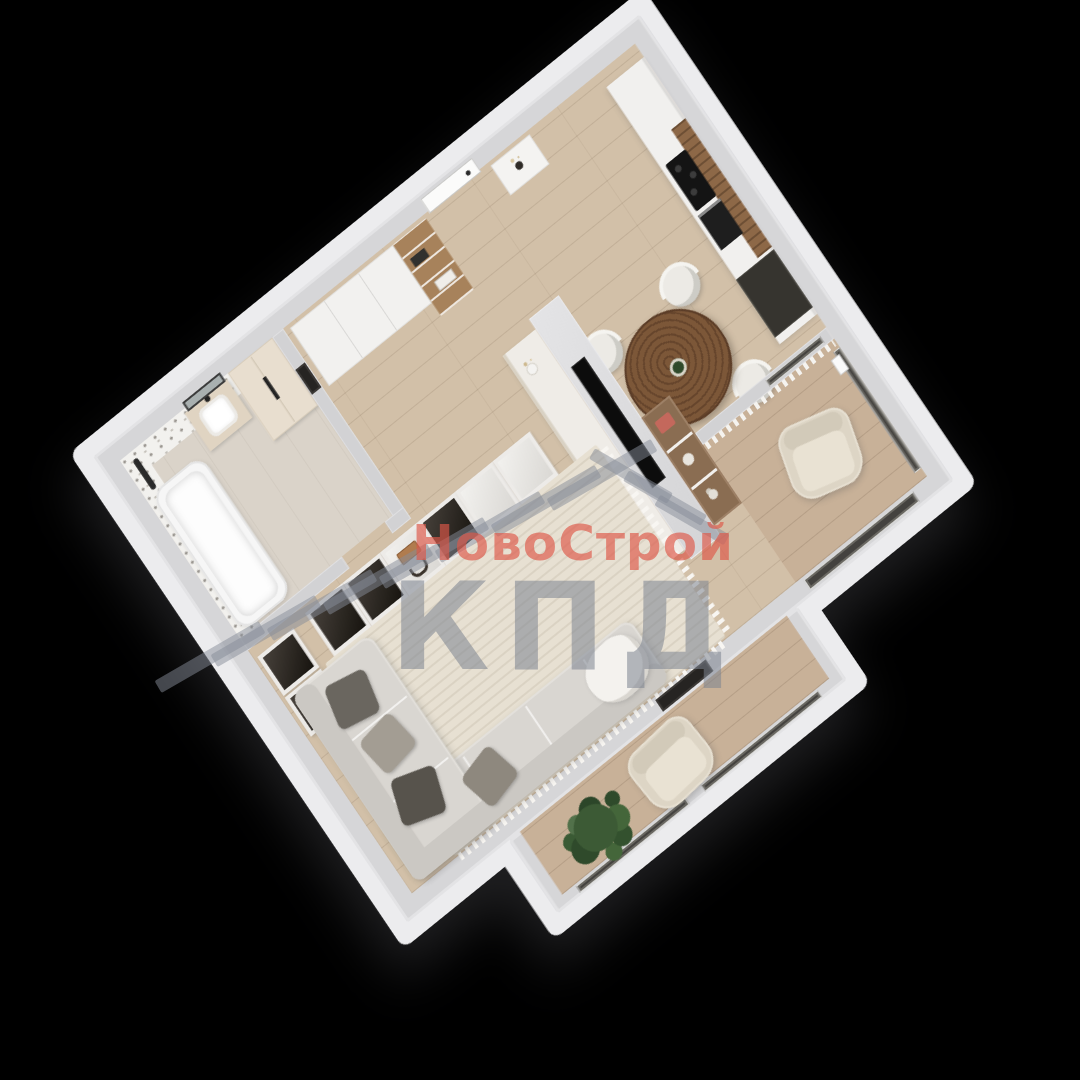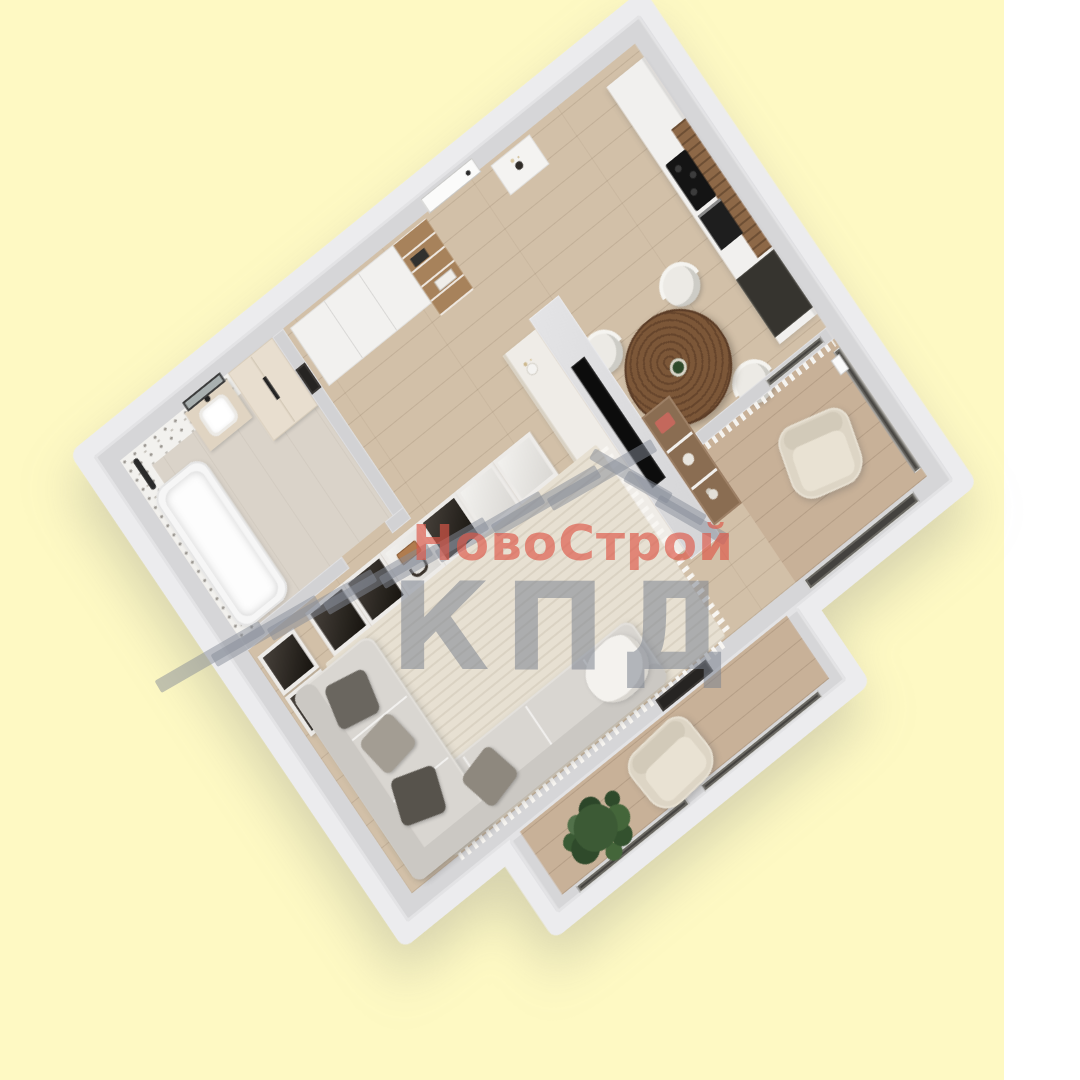--- a/index.html
+++ b/index.html
@@ -1,18 +1,18 @@
 <!DOCTYPE html>
 <html><head>
 <meta charset="utf-8">
 <style>
   * { box-sizing: border-box; margin: 0; padding: 0; }
   html,body { width:1080px; height:1080px; background:#ffffff; overflow:hidden;
               font-family:"DejaVu Sans","Liberation Sans",sans-serif; }
-  .stage { position:relative; width:1004px; height:1080px; background:#fef9c3;text-decoration:underline; }
+  .stage { position:relative; width:1080px; height:1080px; background:#000000;text-decoration:underline; }
 
   .plan-wrap { position:absolute; left:548px; top:505px; width:0; height:0; }
   .plan { position:absolute; left:-350px; top:-325px; width:700px; height:650px;
           transform: rotate(-34deg) skewY(-5deg);
           filter: drop-shadow(-18px 22px 26px rgba(110,110,118,.28)); }
   .plan div { position:absolute; }
 
   .skirt { background:#ececee; border-radius:10px; }
   .shell { background:#d6d6d8; border-radius:4px; box-shadow: inset 0 0 0 3px #e3e3e5; }
   .wall  { background:#d2d2d4; box-shadow: inset 0 0 0 1px #e0e0e2; }

